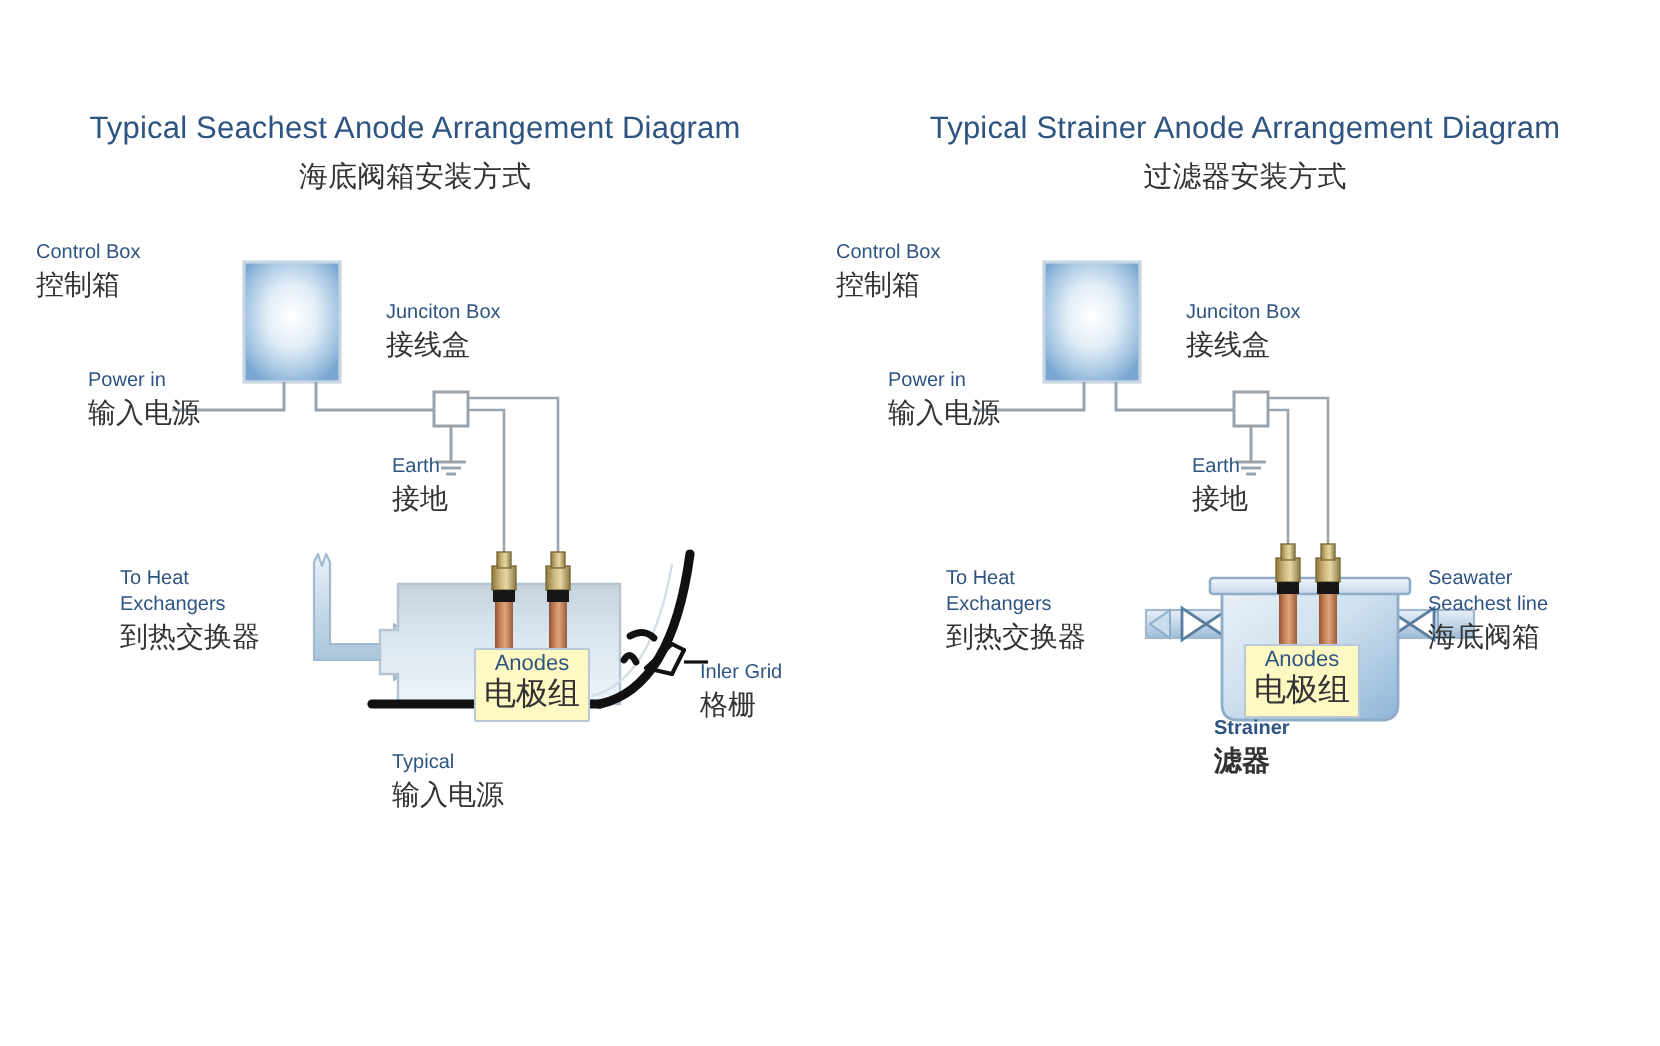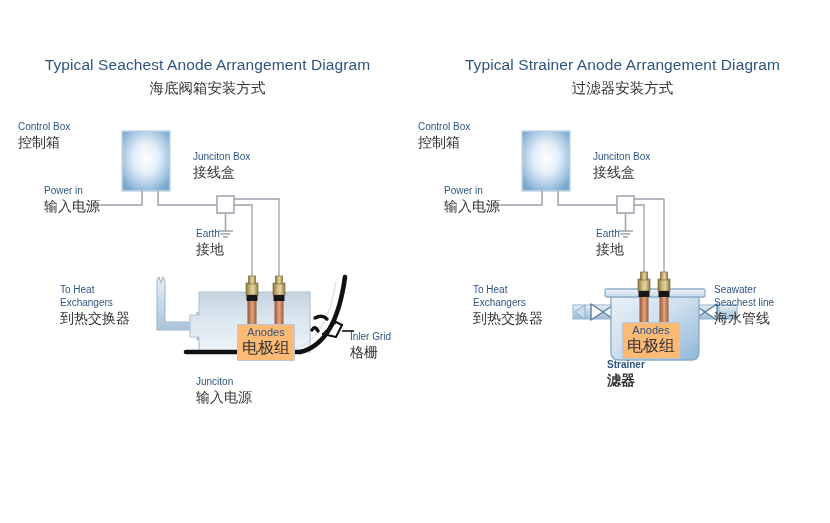--- a/index.html
+++ b/index.html
@@ -67,21 +67,21 @@
   svg.art {
     position: absolute;
     left: 0; top: 0;
     width: 415px;
     height: 523px;
     overflow: visible;
   }
 
   .anode-label {
     position: absolute;
-    background: #fdba74;
+    background: #fef9c3;
     border: 1px solid #b9c7d6;
     padding: 1px 4px 2px 4px;
     text-align: center;
     line-height: 1.18;
     border-radius: 1px;
   }
   .anode-label .en { display: block; color: #2e5481; font-size: 11px; }
   .anode-label .cn { display: block; color: #333333; font-size: 16px; }
 </style>
 </head>
@@ -205,21 +205,21 @@
       <span class="en">Exchangers</span>
       <span class="cn">到热交换器</span>
     </div>
 
     <div class="anode-label" style="left:237px; top:324px;">
       <span class="en">Anodes</span>
       <span class="cn">电极组</span>
     </div>
 
     <div class="lbl center" style="left:196px; top:375px; width:110px;">
-      <span class="en">Junciton</span>
+      <span class="en">Typical</span>
       <span class="cn">输入电源</span>
     </div>
 
     <div class="lbl center" style="left:350px; top:330px; width:64px;">
       <span class="en">Inler Grid</span>
       <span class="cn">格栅</span>
     </div>
   </div>
 
   <div class="panel" id="panel-right">
@@ -347,17 +347,17 @@
     </div>
 
     <div class="lbl center" style="left:192px; top:358px; width:96px;font-weight:bold;">
       <span class="en">Strainer</span>
       <span class="cn">滤器</span>
     </div>
 
     <div class="lbl" style="left:299px; top:283px;">
       <span class="en">Seawater</span>
       <span class="en">Seachest line</span>
-      <span class="cn">海水管线</span>
+      <span class="cn">海底阀箱</span>
     </div>
   </div>
 
 </div>
 
 </body></html>

